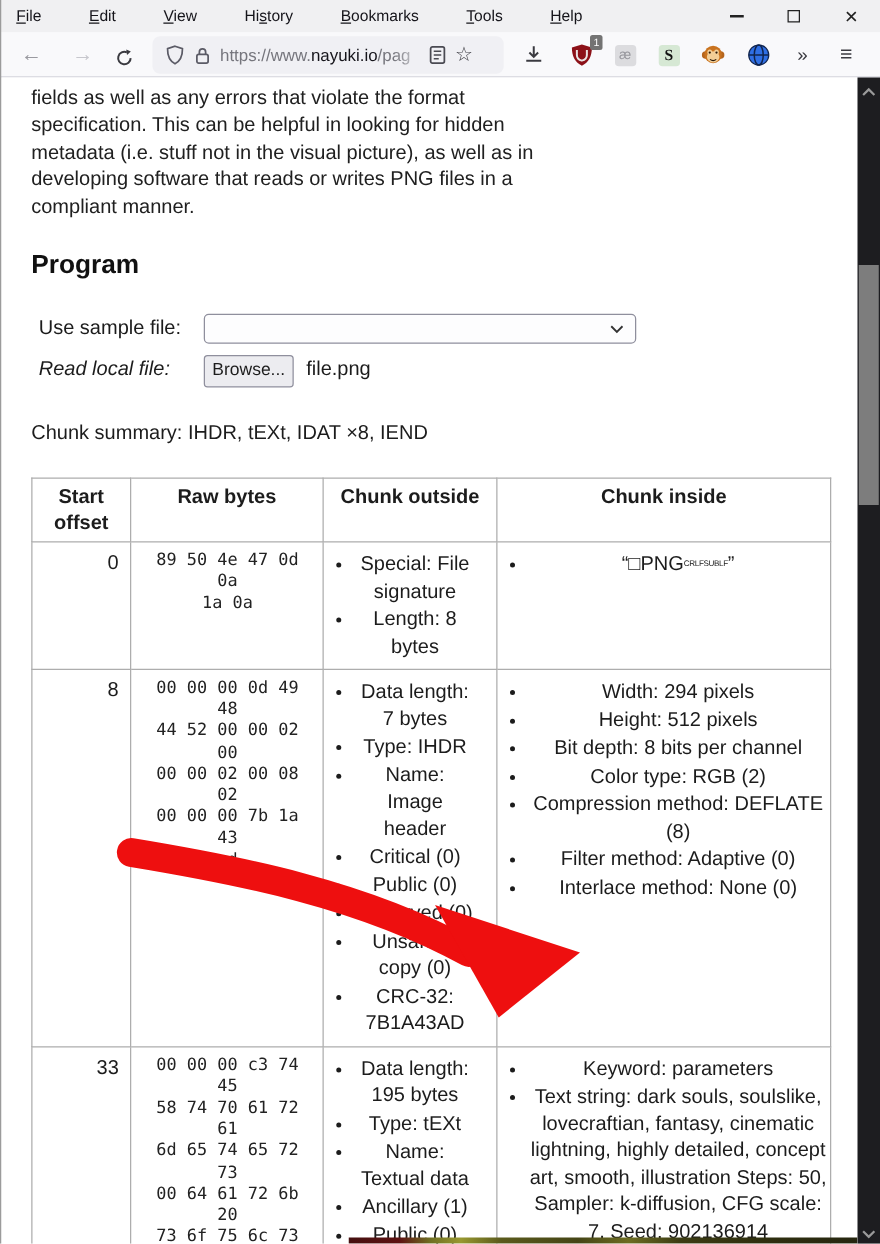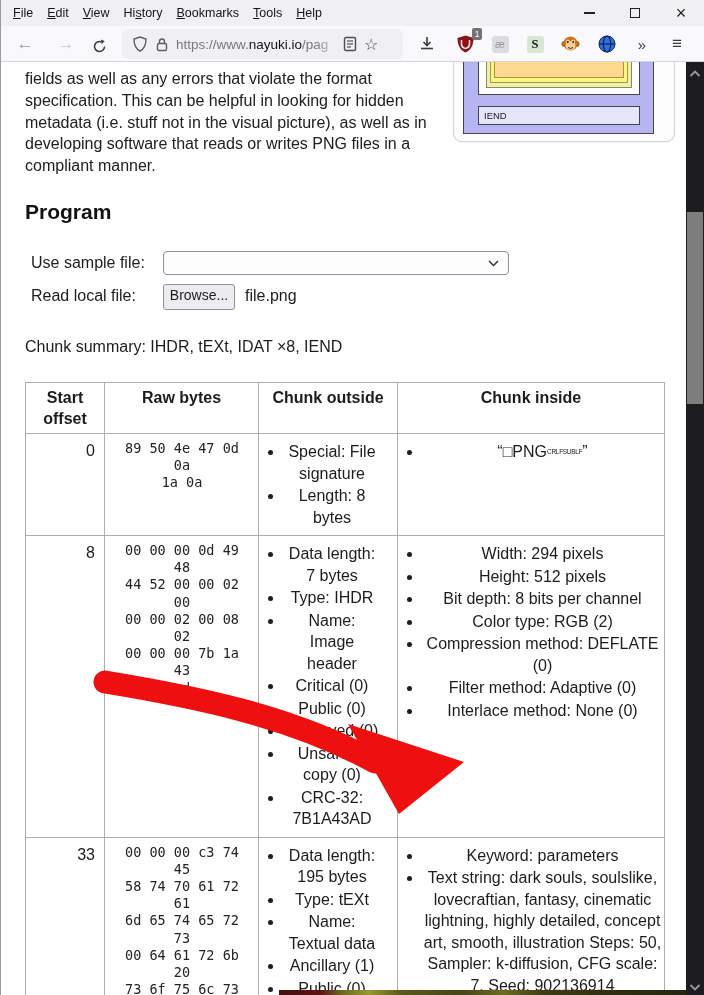--- a/index.html
+++ b/index.html
@@ -47,21 +47,21 @@
   .fig-card { position:absolute; left:452px; top:-4px; width:222px; height:84px; background:#fcfcfd; border:1px solid #d2d2d6; border-top:none; border-radius:0 0 9px 9px; box-shadow:0 1px 2px rgba(0,0,0,.05); }
   .fig-purple { position:absolute; left:9px; top:0; width:191px; height:76px; background:#b5b5f2; border:1px solid #44444a; border-top:none; }
   .fig-white { position:absolute; left:14px; top:0; width:162px; height:37px; background:#fff; border:1px solid #44444a; border-top:none; }
   .ring1 { position:absolute; left:7px; right:7px; top:0; bottom:6px; background:#eef0b0; border:1px solid #8a8a60; border-top:none; }
   .ring2 { position:absolute; left:3px; right:3px; top:0; bottom:4px; background:#fbf77e; border:1px solid #9a9a50; border-top:none; }
   .ring3 { position:absolute; left:3px; right:3px; top:0; bottom:4px; background:#fcd98c; border:1px solid #b09050; border-top:none; }
   .fig-iend { position:absolute; left:14px; top:48px; width:162px; height:19px; background:#e4e4fb; border:1px solid #44444a; font-size:9.5px; color:#222; padding:3px 0 0 5px; }
 
   .h2 { position:absolute; left:24px; top:138px; font-size:21px; font-weight:bold; color:#111; }
   .form-label { position:absolute; left:30px; font-size:16px; }
-  .lbl1 { top:192px; } .lbl2 { top:225px; }
+  .lbl1 { top:192px; } .lbl2 { top:225px;font-style:italic; }
   .select-box { position:absolute; left:162px; top:189px; width:346px; height:24px; background:#fdfdfe; border:1px solid #8f8f9d; border-radius:4px; }
   .select-box svg { position:absolute; right:9px; top:8px; }
   .browse-btn { position:absolute; left:162px; top:222px; width:72px; height:26px; background:#ececf0; border:1px solid #8f8f9d; border-radius:3px; font-size:14px; text-align:center; line-height:21px; color:#1c1c1c; }
   .file-name { position:absolute; left:244px; top:225px; font-size:16px; }
   .chunk-summary { position:absolute; left:24px; top:276px; font-size:16px; }
 
   
   table.chunks { position:absolute; left:24px; top:320px; width:639px; border-collapse:collapse; table-layout:fixed; font-size:16px; }
   .chunks th, .chunks td { border:1px solid #adadad; vertical-align:top; }
   .chunks th { font-weight:bold; text-align:center; padding:4px 3px; line-height:21px; }
@@ -86,21 +86,21 @@
   .sb-thumb { position:absolute; left:1px; top:150px; width:16px; height:192px; background:#7d7d7d; }
   .sb-arrow { position:absolute; left:3px; }
   .sb-up { top:8px; } .sb-down { bottom:4px; }
 </style>
 </head>
 <body>
 
 <div class="frame"></div>
 
 <div class="menubar">
-  <div id="menu-items" style="display:flex;">
+  <div id="menu-items" style="display:flex;gap:24px;">
       <span class="menu-item"><span class="u">F</span>ile</span>
       <span class="menu-item"><span class="u">E</span>dit</span>
       <span class="menu-item"><span class="u">V</span>iew</span>
       <span class="menu-item">Hi<span class="u">s</span>tory</span>
       <span class="menu-item"><span class="u">B</span>ookmarks</span>
       <span class="menu-item"><span class="u">T</span>ools</span>
       <span class="menu-item"><span class="u">H</span>elp</span>
     </div>
   <div class="win-controls">
     <div class="win-btn">
@@ -179,32 +179,20 @@
       <ellipse cx="9" cy="9" rx="3.6" ry="8" fill="none" stroke="#10244e" stroke-width="1.2"></ellipse>
       <line x1="1" y1="9" x2="17" y2="9" stroke="#10244e" stroke-width="1.2"></line>
     </svg>
   </div>
   <div class="ext chev2" style="left:631px;">»</div>
   <div class="ext hamb" style="left:666px;">≡</div>
 </div>
 
 <div class="content">
 
-  <div class="fig-card">
-    <div class="fig-purple">
-      <div class="fig-white">
-        <div class="ring1">
-          <div class="ring2">
-            <div class="ring3"></div>
-          </div>
-        </div>
-      </div>
-      <div class="fig-iend">IEND</div>
-    </div>
-  </div>
 
   <p class="intro">fields as well as any errors that violate the format specification. This can be helpful in looking for hidden metadata (i.e. stuff not in the visual picture), as well as in developing software that reads or writes PNG files in a compliant manner.</p>
 
   <h2 class="h2">Program</h2>
 
   <div class="form-label lbl1">Use sample file:</div>
   <div class="select-box">
     <span></span>
     <svg width="11" height="7" viewBox="0 0 11 7">
         <polyline points="1,1 5.5,5.5 10,1" fill="none" stroke="#333" stroke-width="1.5"></polyline>
@@ -266,21 +254,21 @@
               <li>Unsafe to copy (0)</li>
               <li>CRC-32: 7B1A43AD</li>
             </ul>
           </td>
           <td class="c-in">
             <ul>
               <li>Width: 294 pixels</li>
               <li>Height: 512 pixels</li>
               <li>Bit depth: 8 bits per channel</li>
               <li>Color type: RGB (2)</li>
-              <li>Compression method: DEFLATE (0)</li>
+              <li>Compression method: DEFLATE (8)</li>
               <li>Filter method: Adaptive (0)</li>
               <li>Interlace method: None (0)</li>
             </ul>
           </td>
         </tr>
         <tr>
           <td class="c-off">33</td>
           <td class="c-hex">00 00 00 c3 74 45
 58 74 70 61 72 61
 6d 65 74 65 72 73

